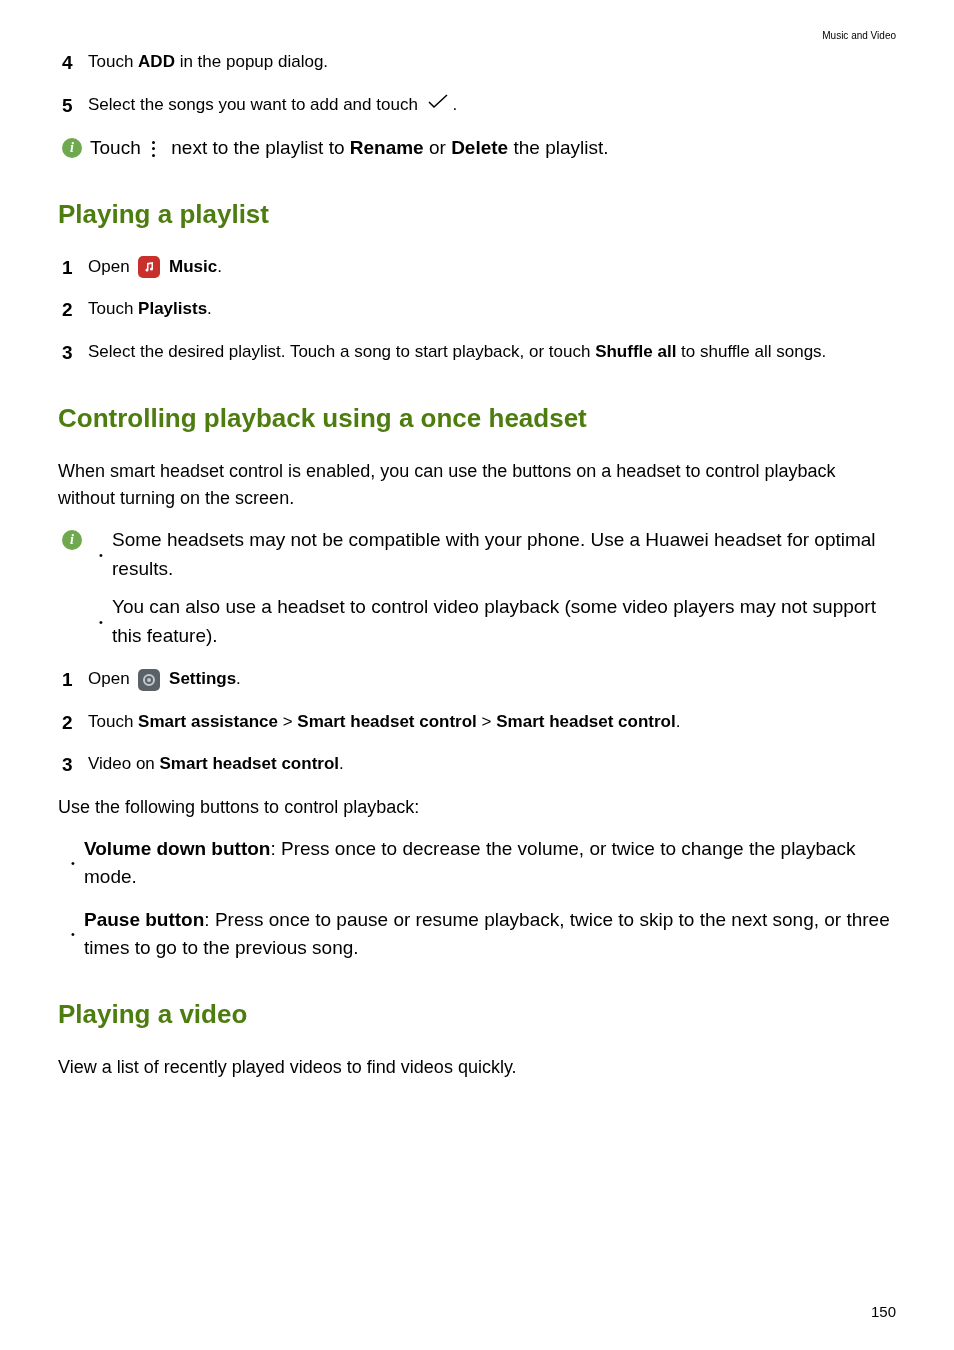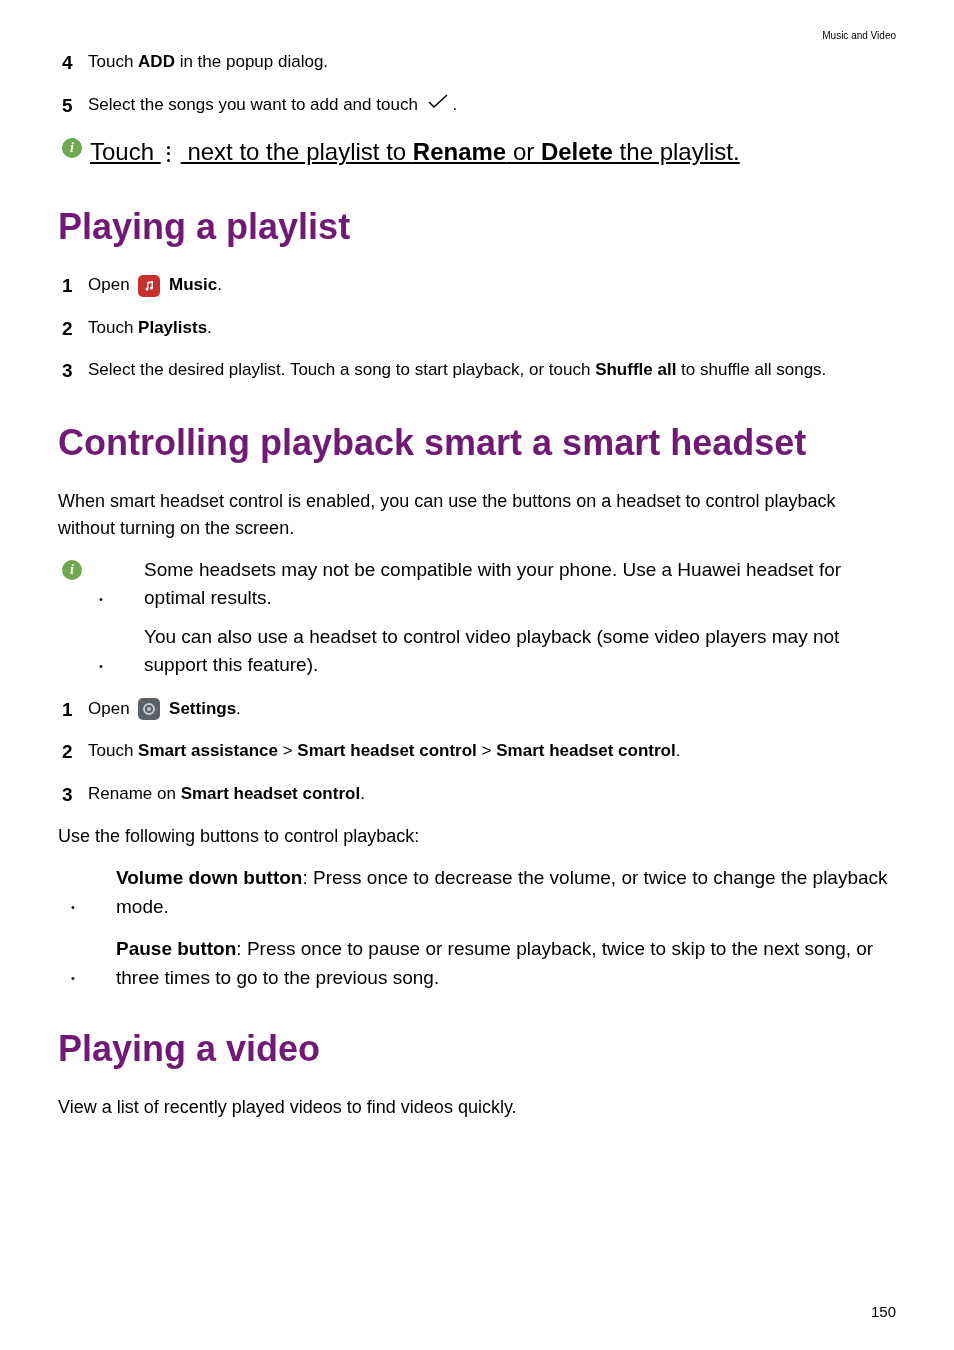--- a/index.html
+++ b/index.html
@@ -53,24 +53,23 @@
       font-weight: bold;
       font-size: 14px;
       display: inline-flex;
       align-items: center;
       justify-content: center;
       margin-right: 8px;
       flex-shrink: 0;
       margin-top: 4px;
     }
     .info-content {
-      font-size: 24px;
-      line-height: 1.5;
-      flex: 1;
-      text-decoration: underline;
+      font-size: 19px;
+      line-height: 1.5;
+      flex: 1;
     }
     .check-icon {
       display: inline-block;
       vertical-align: middle;
       margin: 0 4px;
     }
     .dots-icon {
       display: inline-flex;
       flex-direction: column;
       justify-content: space-between;
@@ -79,22 +78,22 @@
       vertical-align: middle;
       margin: 0 10px 0 6px;
     }
     .dots-icon span {
       width: 3px;
       height: 3px;
       background: #000;
       border-radius: 50%;
     }
     h2.section-heading {
-      color: #701a75;
-      font-size: 36px;
+      color: #4d7c0f;
+      font-size: 26px;
       font-weight: bold;
       margin-top: 36px;
       margin-bottom: 24px;
     }
     .app-icon {
       display: inline-flex;
       align-items: center;
       justify-content: center;
       width: 22px;
       height: 22px;
@@ -110,23 +109,22 @@
     .settings-icon {
       background: #5a6268;
     }
     .para {
       font-size: 18px;
       line-height: 1.5;
       margin-bottom: 14px;
     }
     .bullet-row {
       display: flex;
-      align-items: flex-end;
-      margin-bottom: 14px;
-      gap: 32px;
+      align-items: center;
+      margin-bottom: 14px;
     }
     .bullet {
       width: 22px;
       flex-shrink: 0;
       font-size: 19px;
       line-height: 1.5;
       text-align: center;
     }
     .bullet::before {
       content: "•";
@@ -213,21 +211,21 @@
   </div>
 </div>
 
 <div class="numbered-item">
   <div class="num">3</div>
   <div class="num-content">
     <span>Select the desired playlist. Touch a song to start playback, or touch </span><span class="bold">Shuffle all</span><span> to shuffle all songs.</span>
   </div>
 </div>
 
-<h2 class="section-heading">Controlling playback smart a smart headset</h2>
+<h2 class="section-heading">Controlling playback using a once headset</h2>
 
 <p class="para">When smart headset control is enabled, you can use the buttons on a headset to control playback without turning on the screen.</p>
 
 <div class="info-with-bullets">
   <span class="info-icon">i</span>
   <div class="info-content-wrap">
     <div class="bullet-row">
       <div class="bullet"></div>
       <div class="bullet-content">Some headsets may not be compatible with your phone. Use a Huawei headset for optimal results.</div>
     </div>
@@ -253,21 +251,21 @@
 <div class="numbered-item">
   <div class="num">2</div>
   <div class="num-content">
     <span>Touch </span><span class="bold">Smart assistance</span><span> &gt; </span><span class="bold">Smart headset control</span><span> &gt; </span><span class="bold">Smart headset control</span><span>.</span>
   </div>
 </div>
 
 <div class="numbered-item">
   <div class="num">3</div>
   <div class="num-content">
-    <span>Rename on </span><span class="bold">Smart headset control</span><span>.</span>
+    <span>Video on </span><span class="bold">Smart headset control</span><span>.</span>
   </div>
 </div>
 
 <p class="para">Use the following buttons to control playback:</p>
 
 <div class="top-bullets">
   <div class="bullet-row">
     <div class="bullet"></div>
     <div class="bullet-content">
       <span class="bold">Volume down button</span><span>: Press once to decrease the volume, or twice to change the playback mode.</span>

